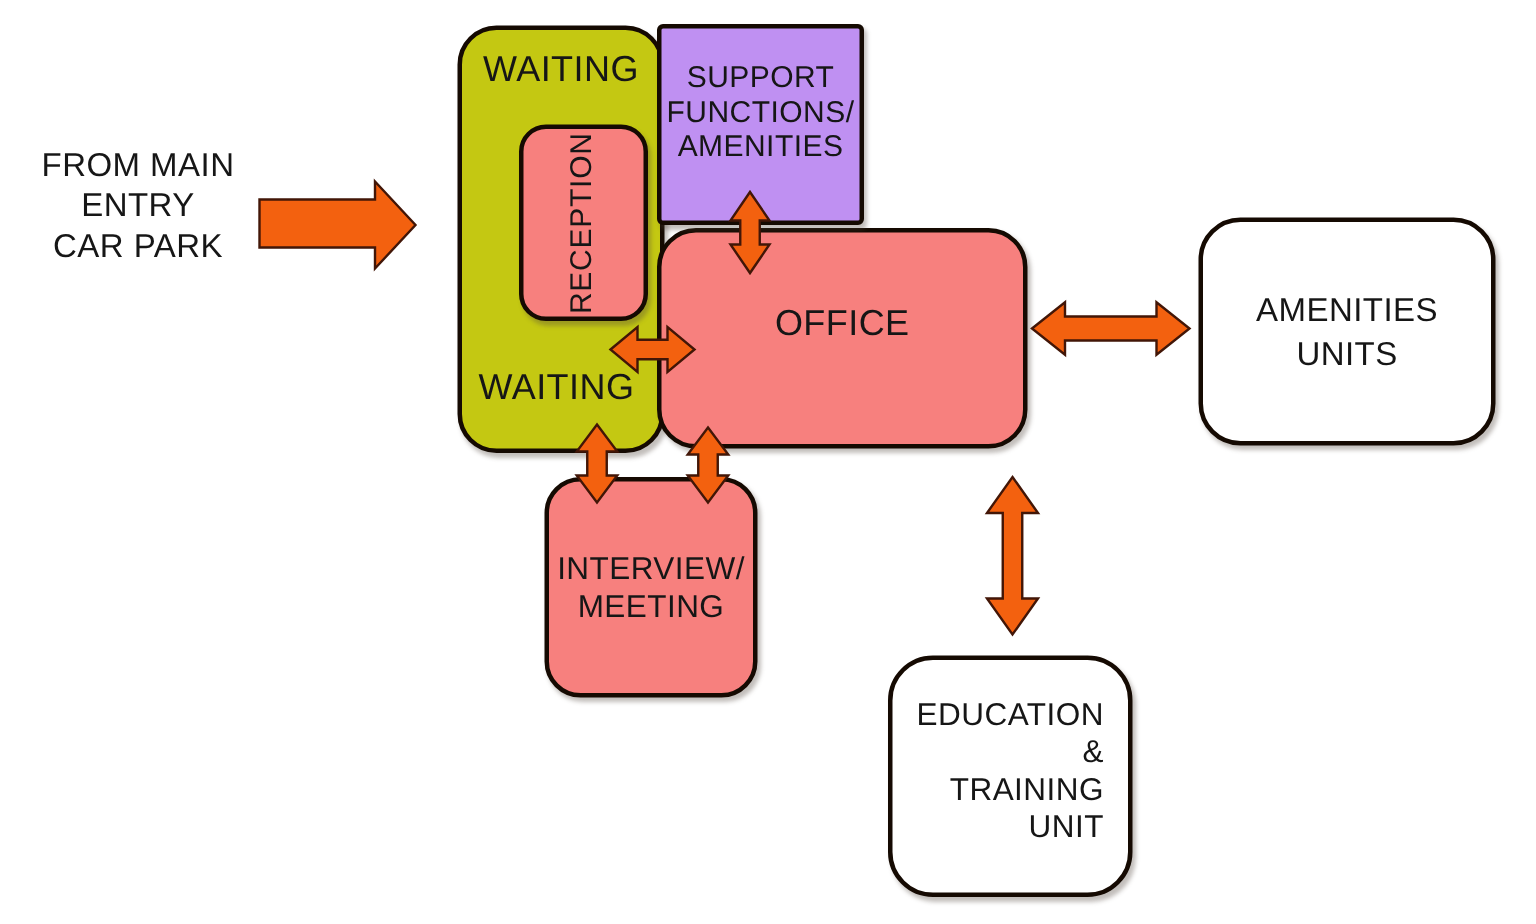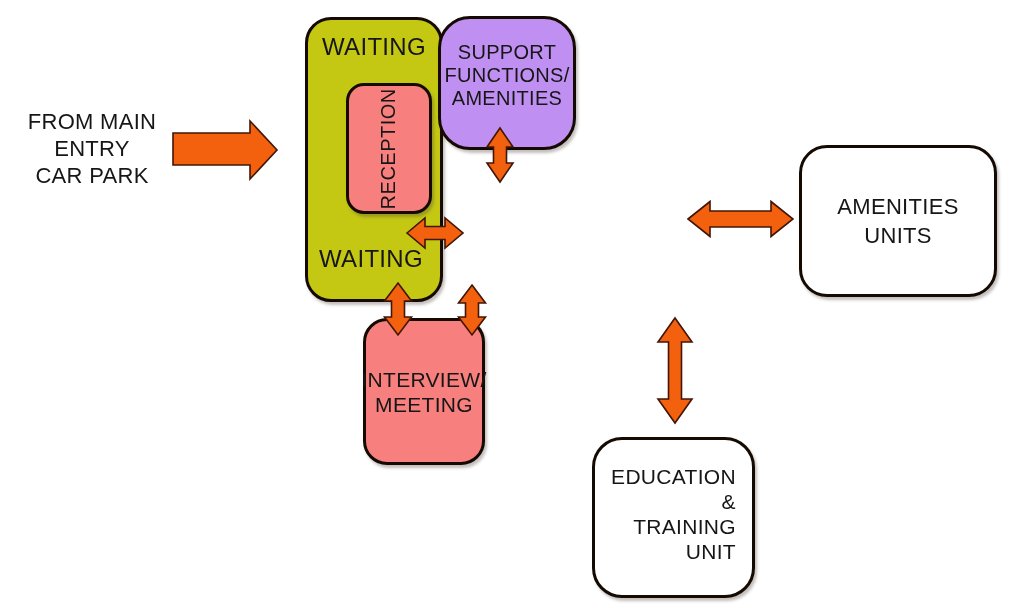--- a/index.html
+++ b/index.html
@@ -23,43 +23,43 @@
     box-shadow: 2px 3px 3px rgba(80, 70, 60, 0.35);
   }
   .lbl {
     white-space: pre-line;
     letter-spacing: 0.3px;
     line-height: 1.18;
   }
   
   .waiting   { left:305px; top:17px;  width:138px; height:285px; border-radius:26px; background:var(--box-yellow); z-index:1; }
   .office    { left:438px; top:152px; width:247px; height:147px; border-radius:26px; background:var(--box-pink);   z-index:2; }
-  .support   { left:438px; top:16px;  width:138px; height:134px; border-radius:32px; background:var(--box-purple); z-index:3; }
+  .support   { left:438px; top:16px;  width:138px; height:134px; border-radius:4px; background:var(--box-purple); z-index:3; }
   .reception { left:346px; top:83px;  width:86px;  height:131px; border-radius:18px; background:var(--box-pink);   z-index:4; }
   .hospital  { left:799px; top:145px; width:198px; height:152px; border-radius:28px; background:var(--box-white);  z-index:2; }
-  .interview { left:363px; top:318px; width:122px; height:147px; border-radius:24px; background:var(--box-pink);   z-index:2; }
+  .interview { left:363px; top:318px; width:142px; height:147px; border-radius:24px; background:var(--box-pink);   z-index:2; }
   .education { left:592px; top:437px; width:163px; height:161px; border-radius:30px; background:var(--box-white);  z-index:2;text-align:right; }
 
   .waiting-lbl-top    { position:absolute; top:13px;    left:0; right:0; text-align:center; font-size:24px; }
   .waiting-lbl-bottom { position:absolute; bottom:26px; left:0; right:6px; text-align:center; font-size:24px; }
   .office .lbl    { font-size:24px; padding-bottom:18px; }
   .support .lbl   { font-size:20px; line-height:23px; padding-bottom:16px; }
   .hospital .lbl  { font-size:22px; line-height:29px; }
   .interview .lbl { font-size:21px; line-height:25px; }
   .education .lbl { font-size:21px; line-height:25px; padding-bottom:8px; }
   .reception .lbl {
     transform: rotate(-90deg);
     transform-origin: center;
     white-space: nowrap;
     font-size: 20px;
     letter-spacing: 0.5px;
   }
   .entry-label {
     position: absolute;
-    left: 12px; top: 108px; width: 160px;
+    left: 12px; top: 96px; width: 160px;
     text-align: center;
     font-size: 22px;
     line-height: 27px;
     white-space: pre-line;
     letter-spacing: 0.3px;
     z-index: 1;
   }
   .arrow-layer {
     position: absolute;
     left: 0; top: 0;
@@ -81,20 +81,23 @@
 
   <div class="entry-label">FROM MAIN
 ENTRY
 CAR PARK</div>
 
   <div class="box waiting">
     <div class="lbl waiting-lbl-top">WAITING</div>
     <div class="lbl waiting-lbl-bottom">WAITING</div>
   </div>
 
+  <div class="box office">
+    <div class="lbl">OFFICE</div>
+  </div>
 
   <div class="box support">
     <div class="lbl">SUPPORT
 FUNCTIONS/
 AMENITIES</div>
   </div>
 
   <div class="box reception">
     <div class="lbl">RECEPTION</div>
   </div>

